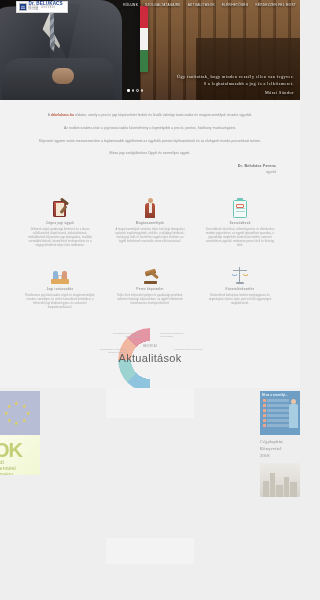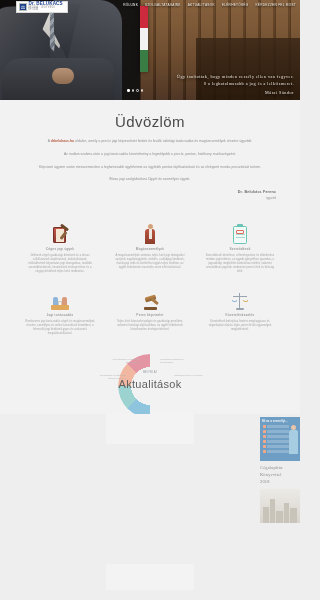--- a/index.html
+++ b/index.html
@@ -279,21 +279,20 @@
 
     <div class="dots">
       <span class="dot on"></span>
       <span class="dot"></span>
       <span class="dot"></span>
       <span class="dot"></span>
     </div>
   </div>
 
   <section class="welcome">
-    <h1>Üdvözlöm</h1>
     <p><span>A </span><span class="hl">drbelukacs.hu</span><span> oldalon, amely a precíz jogi képviseletet hirdeti és kiváló üzletági tanácsadás és magáncsemélyek részére ügyvédi.</span></p>
     <p>Az irodám szakma után a jogi tanácsadás követelmény a legmélyebb a precíz, pontos, hatékony munkavégzést.</p>
     <p>Képviseti ügyeim során messzemenően a legfontosabb ügyfeleimet az ügyfelek pontos tájékoztatását és az elvégzett munka precizitását tartom.</p>
     <p>Bízza jogi szolgáltatásra Ügyét és személyes ügyeit.</p>
     <div class="sig">
       <div class="n">Dr. Belukács Ferenc</div>
       <div class="r">ügyvéd</div>
     </div>
   </section>
 
@@ -387,20 +386,38 @@
       <div class="lbl l1">Cégalapítás és átalakulás aktuális szabályai</div>
       <div class="lbl l2">Adóváltozások a gazdasági társaságoknál</div>
       <div class="lbl l3">Munkajogi változások a gyakorlatban</div>
       <div class="lbl l4">Ingatlanügyletek új előírásai</div>
     </div>
     <h2 class="akt-title">Aktualitások</h2>
   </section>
 
   <section class="news">
 
+    <div class="panel left">
+      <div class="thumb eu">
+        <span class="star" style="left:14px;top:10px;">★</span>
+        <span class="star" style="left:22px;top:13px;">★</span>
+        <span class="star" style="left:26px;top:20px;">★</span>
+        <span class="star" style="left:22px;top:27px;">★</span>
+        <span class="star" style="left:14px;top:30px;">★</span>
+        <span class="star" style="left:7px;top:27px;">★</span>
+        <span class="star" style="left:4px;top:20px;">★</span>
+        <span class="star" style="left:7px;top:13px;">★</span>
+      </div>
+      <div class="okbadge">
+        <span class="ok">OK</span>
+        <span class="t1">...di</span>
+        <span class="t2">...emtési</span>
+        <span class="t3">...mény</span>
+      </div>
+    </div>
 
     <div class="centercard"></div>
     <div class="centercard2"></div>
 
     <div class="panel right">
       <div class="infocard">
         <span class="ih">Mi az a személyi...</span>
         <span class="ico" style="top:8px;"></span>
           <span class="bar" style="top:8px;left:7px;"></span>
         <span class="ico" style="top:13px;"></span>

